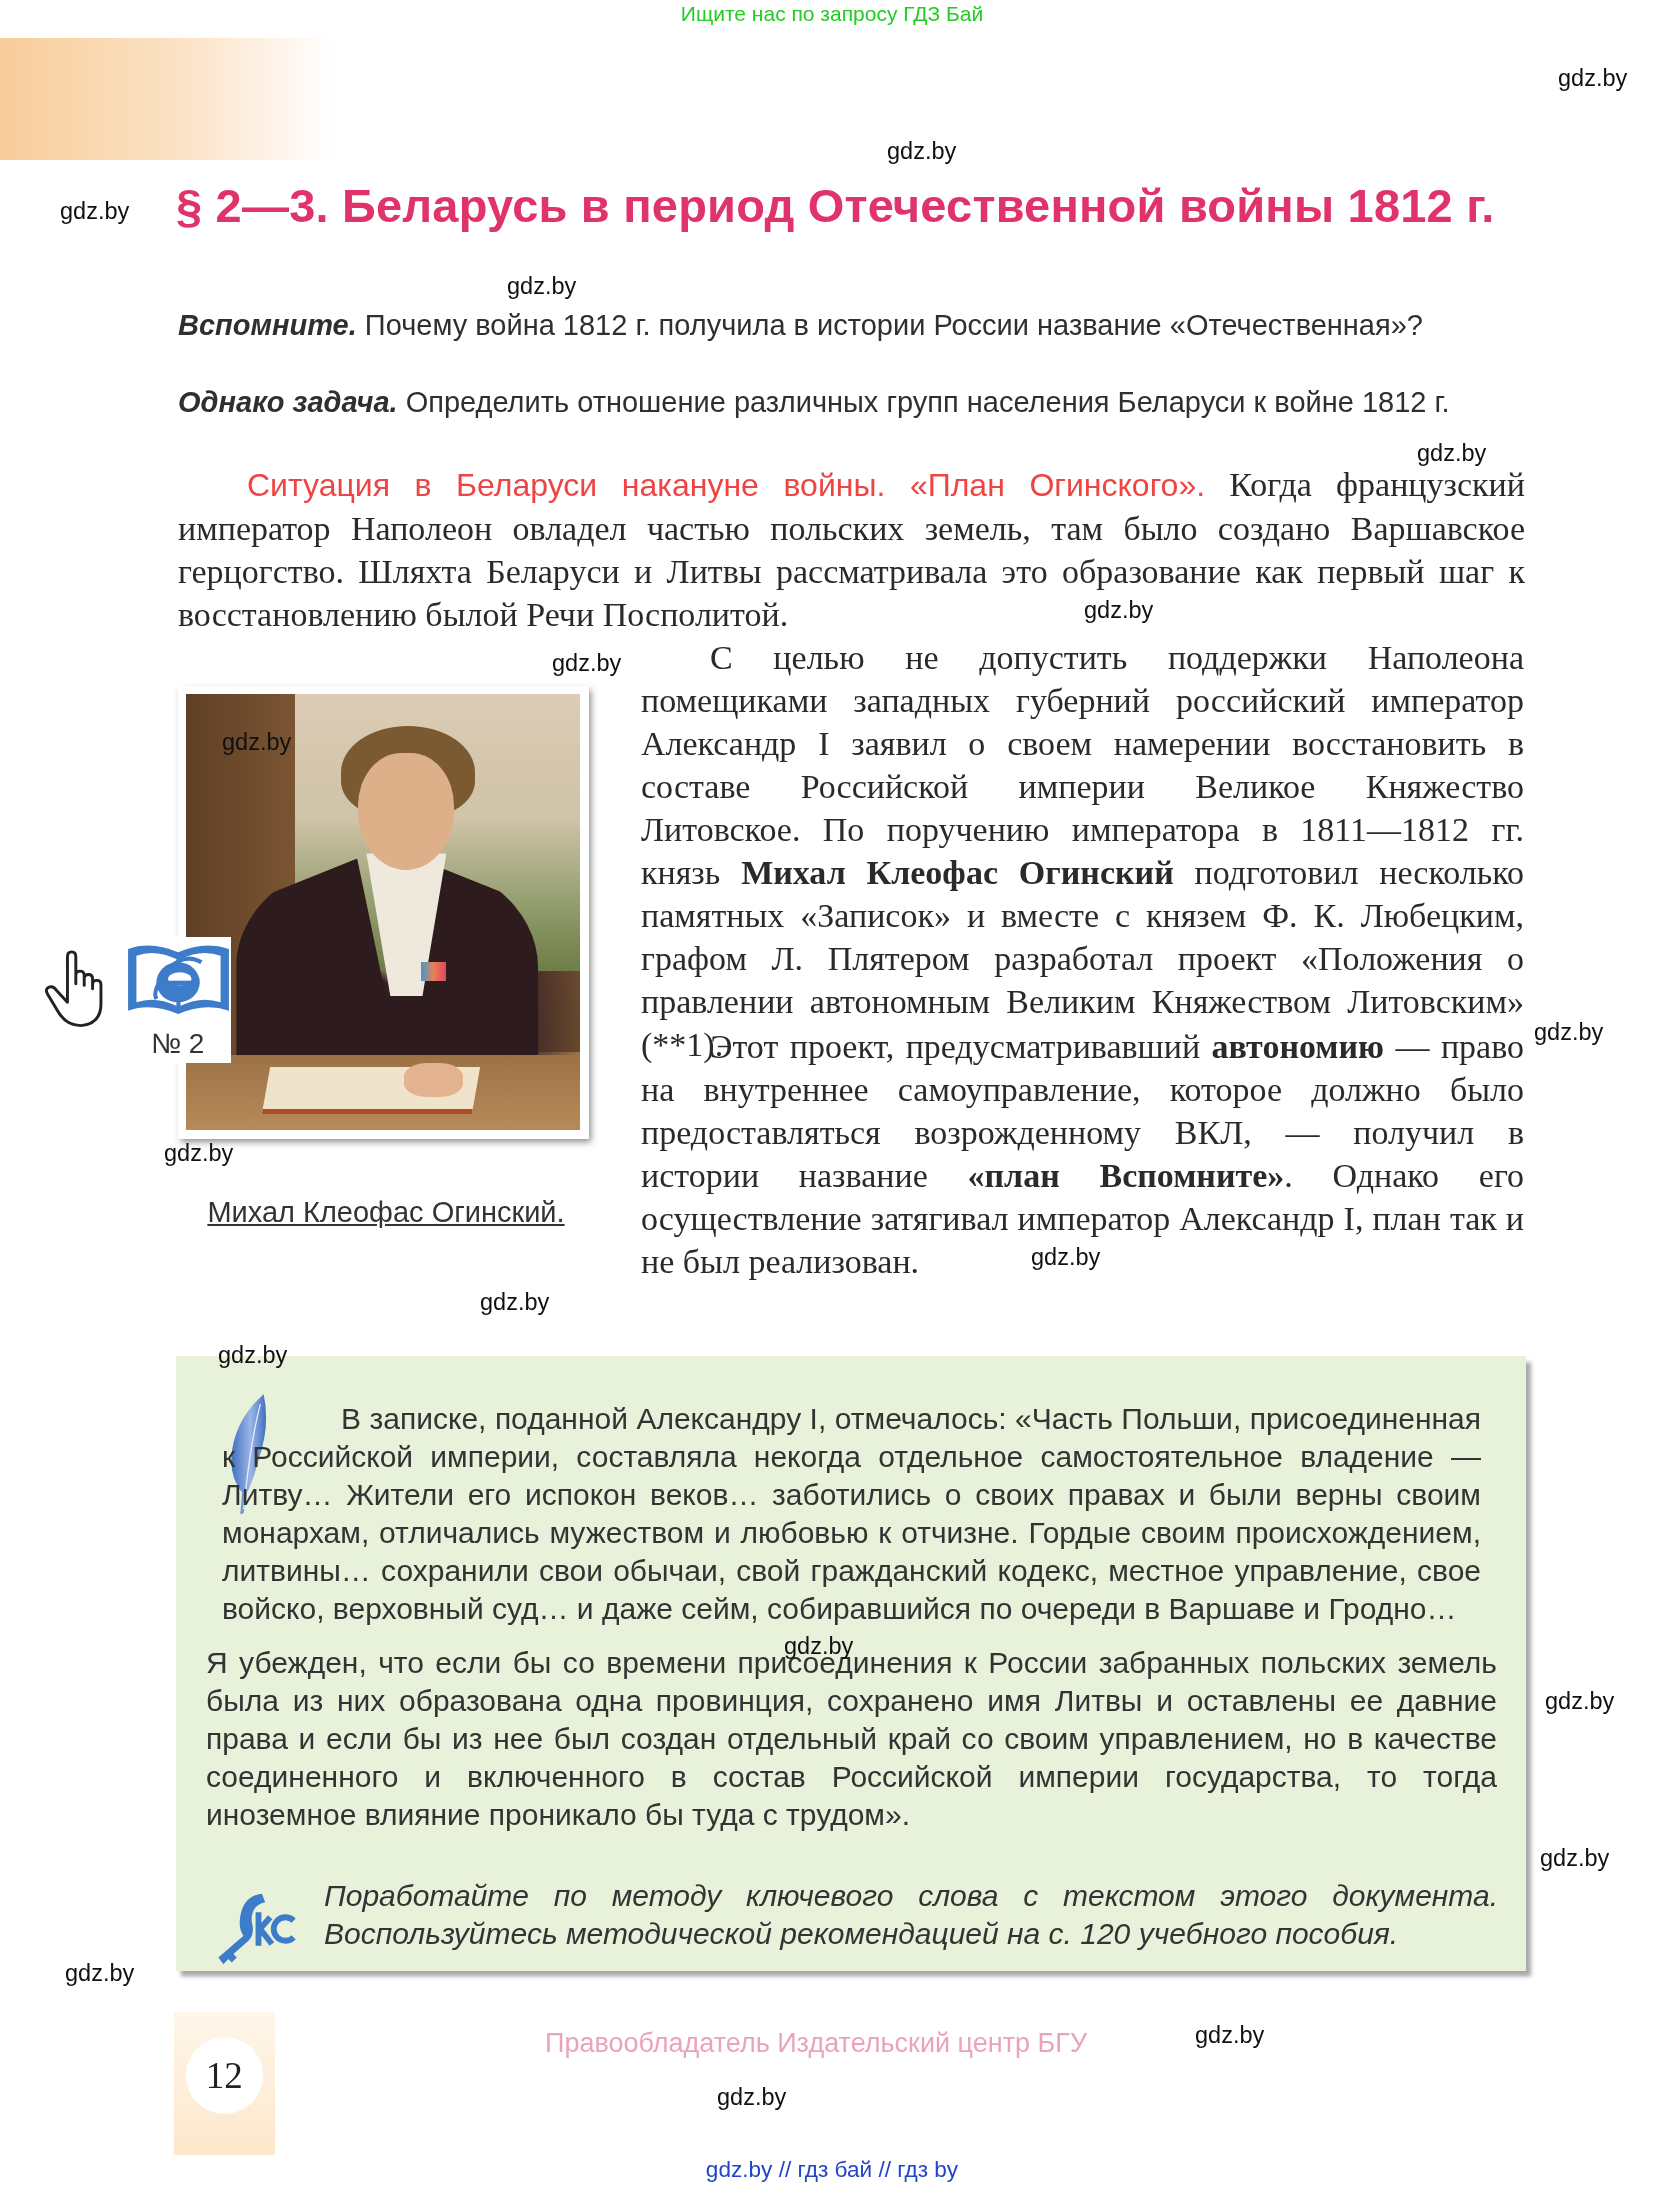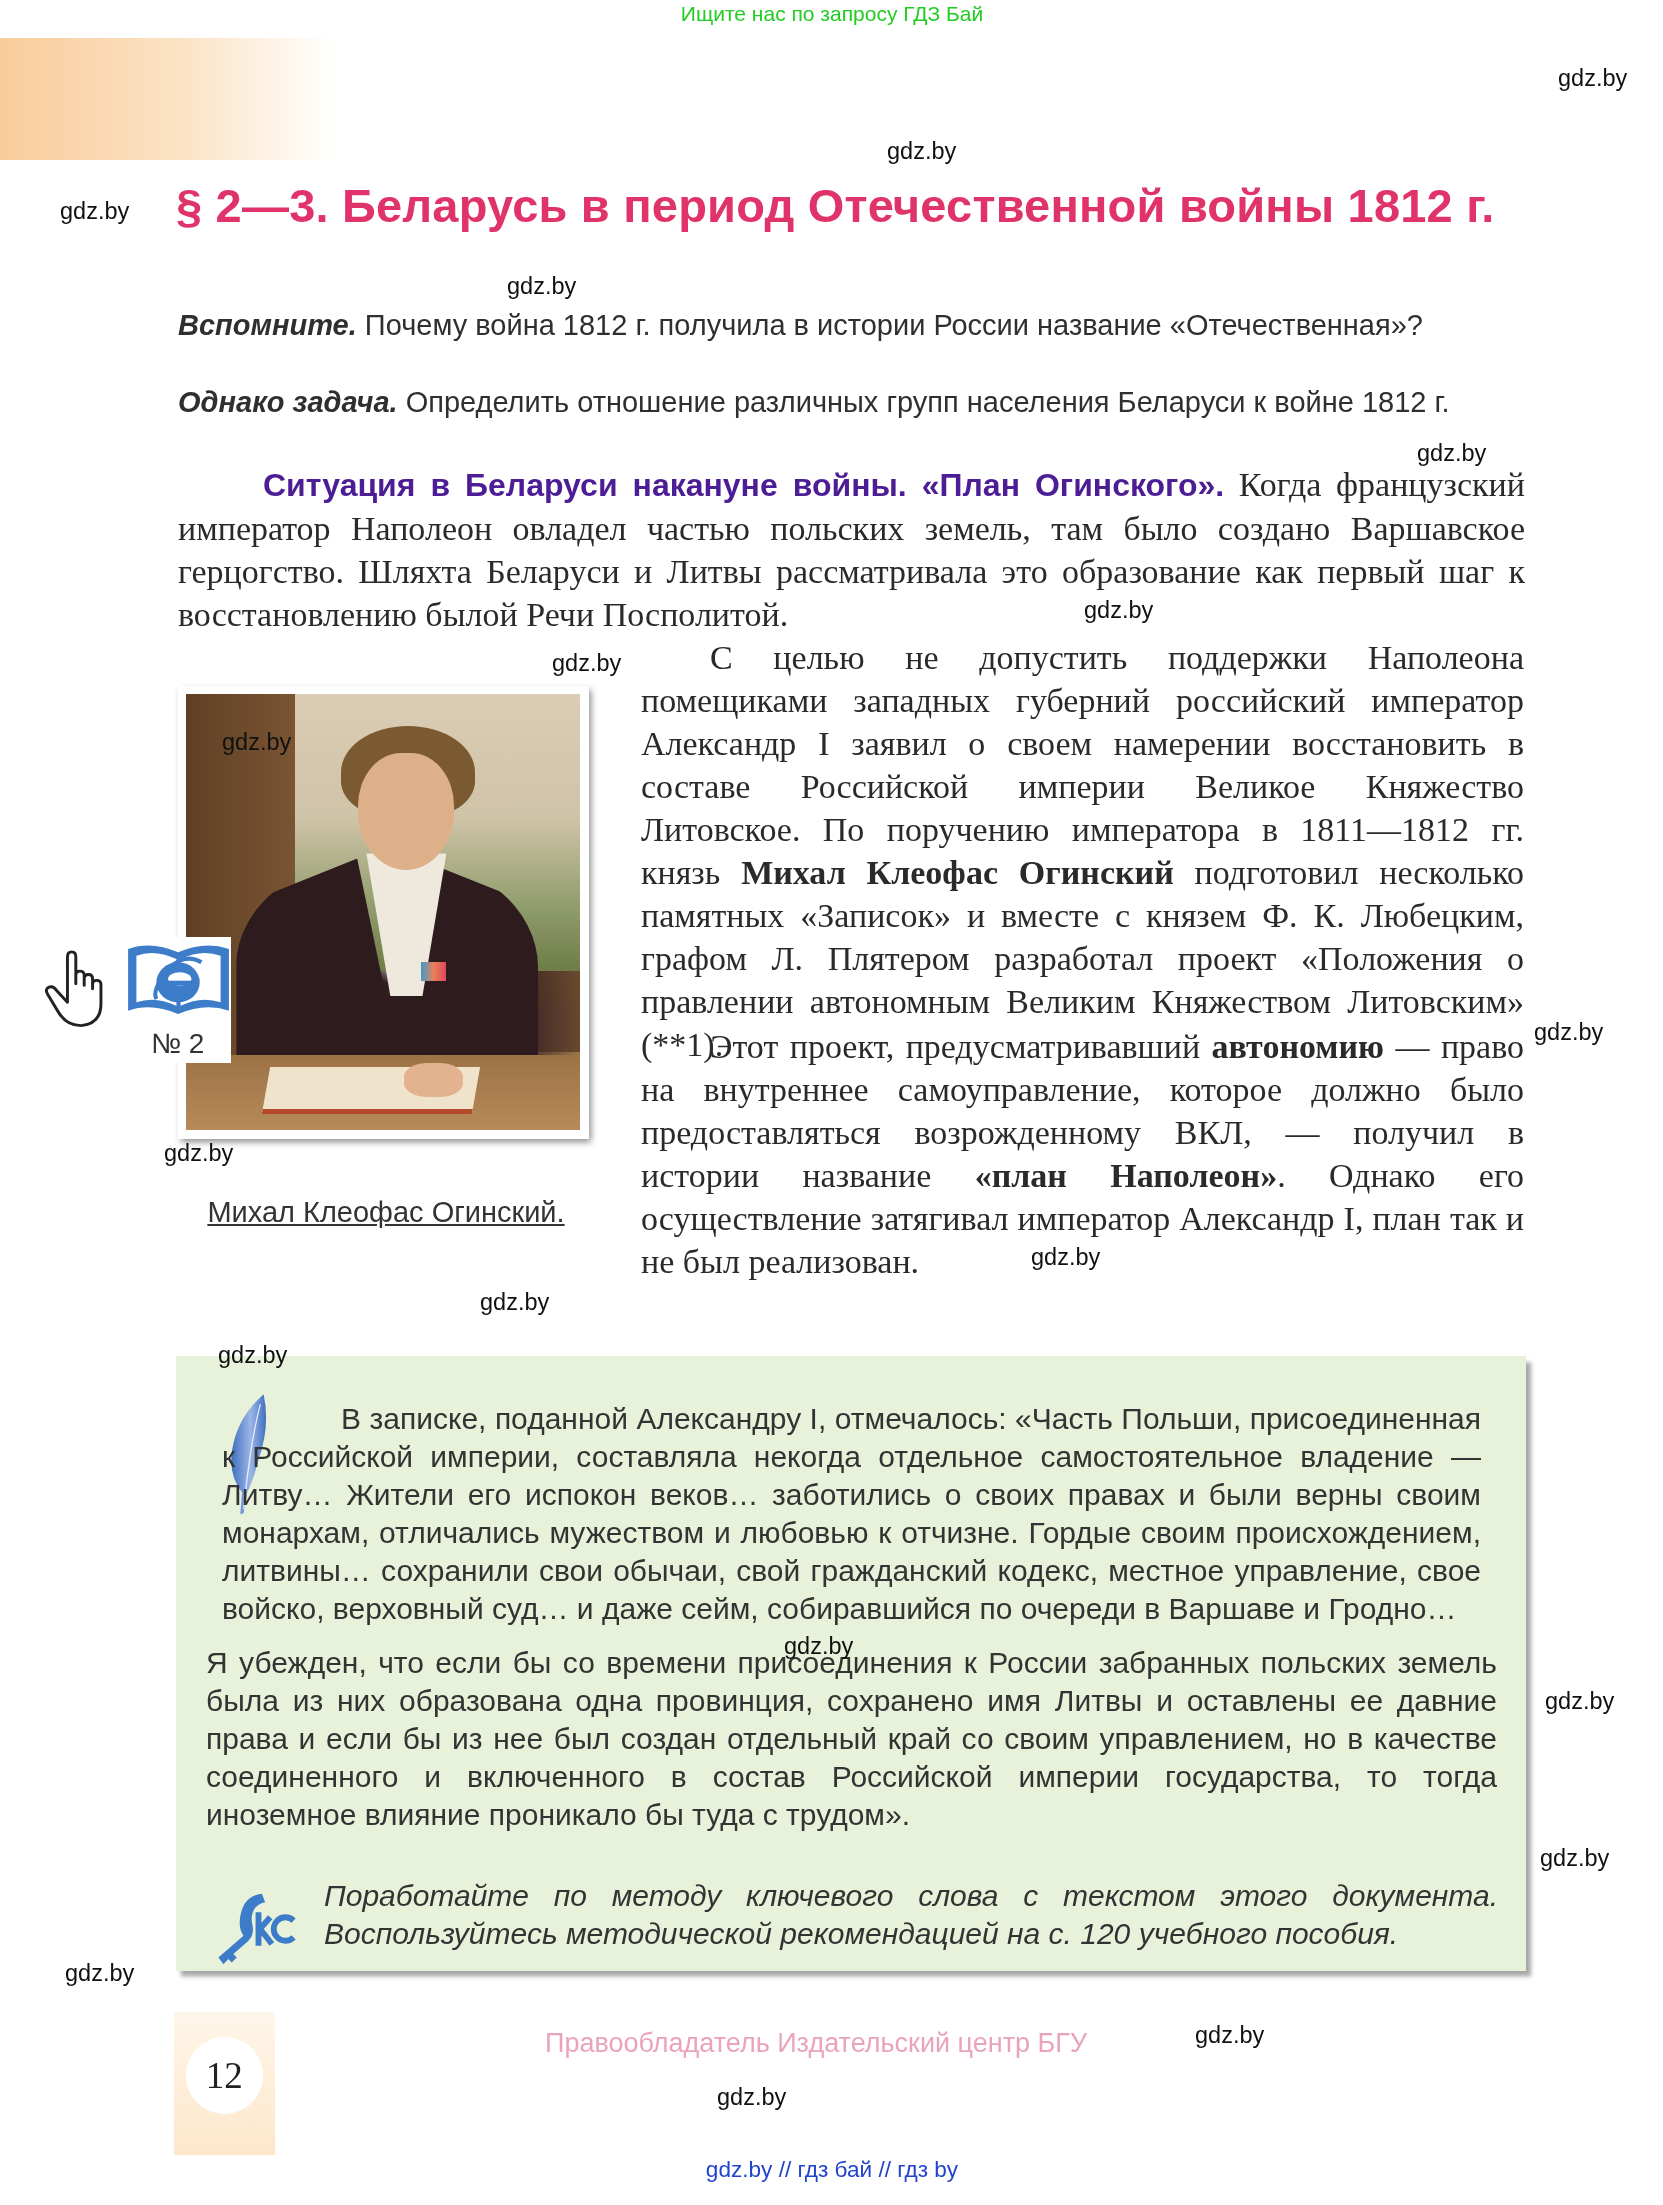--- a/index.html
+++ b/index.html
@@ -5,21 +5,21 @@
   html, body { margin:0; padding:0; }
   body { width:1664px; height:2205px; position:relative; background:#ffffff; overflow:hidden; font-family:"Liberation Sans", sans-serif; color:#2b2b2b; }
   .wm { position:absolute; font-family:"Liberation Sans", sans-serif; font-size:23.5px; color:#111; white-space:nowrap; }
   .top-search { position:absolute; left:0; width:1664px; top:1.7px; text-align:center; font-size:21px; color:#22cc22; }
   .orange-block { position:absolute; left:0; top:38px; width:335px; height:122px; background:linear-gradient(to right, #f9cc9a 0%, #fbe3c6 55%, #ffffff 100%); }
   .heading { position:absolute; left:176px; top:178px; font-size:47px; font-weight:bold; color:#e0336a; white-space:nowrap; letter-spacing:0.2px; }
   .intro { position:absolute; left:178px; font-size:29px; color:#2f2f2f; white-space:nowrap; }
   .intro b { font-style:italic; font-weight:bold; }
   .serif { font-family:"Liberation Serif", serif; font-size:34px; color:#2a2a2a; line-height:43px; text-align:justify; text-align-last:left; }
   .serif b { font-weight:bold; }
-  .sec-title { font-family:"Liberation Sans", sans-serif; font-weight:bold; color:#4c1d95; font-size:32px;margin-left:16px; }
+  .sec-title { font-family:"Liberation Sans", sans-serif; font-weight:normal; color:#ef4444; font-size:32px; }
   .para1 { position:absolute; left:178px; top:463px; width:1347px; text-indent:69px; }
   .para2 { position:absolute; left:641px; top:636px; width:883px; text-indent:69px; }
   .para3 { position:absolute; left:641px; top:1025px; width:883px; text-indent:69px; }
   .portrait-frame { position:absolute; left:178px; top:686px; width:411px; height:453px; background:#fff; box-shadow:3.4px 4.2px 6.7px rgba(0,0,0,0.45); }
   .portrait { position:absolute; left:8.4px; top:8.4px; width:394px; height:436px;
     background:
       radial-gradient(ellipse 59px 71px at 222px 109px, #e3b08a 0%, #c98f6b 60%, rgba(0,0,0,0) 100%),
       radial-gradient(ellipse 92px 75px at 218px 75px, #7a5a35 0%, #8b6a42 60%, rgba(0,0,0,0) 100%),
       radial-gradient(ellipse 50px 92px at 214px 201px, #f3eee6 0%, #e8e2d6 70%, rgba(0,0,0,0) 100%),
       radial-gradient(ellipse 184px 252px at 214px 335px, #2e1c1e 0%, #3a2424 65%, rgba(0,0,0,0) 100%),
@@ -125,21 +125,21 @@
     <path d="M36 66 Q30 56 50 30 Q70 10 90 22" fill="none" stroke="#3d7cc9" stroke-width="5"></path>
   </svg>
   <div class="e-num">№ 2</div>
 </div>
 
 <p class="serif para2" style="margin:0;">
   <span>С целью не допустить поддержки Наполеона помещиками западных губерний российский император Александр I заявил о своем намерении восстановить в составе Российской империи Великое Княжество Литовское. По поручению императора в 1811—1812 гг. князь </span><b>Михал Клеофас Огинский</b><span> подготовил несколько памятных «Записок» и вместе с князем Ф. К. Любецким, графом Л. Плятером разработал проект «Положения о правлении автономным Великим Княжеством Литовским» (**1).</span>
 </p>
 
 <p class="serif para3" style="margin:0;">
-  <span>Этот проект, предусматривавший </span><b>автономию</b><span> — право на внутреннее самоуправление, которое должно было предоставляться возрожденному ВКЛ, — получил в истории название </span><b>«план Наполеон»</b><span>. Однако его осуществление затягивал император Александр I, план так и не был реализован.</span>
+  <span>Этот проект, предусматривавший </span><b>автономию</b><span> — право на внутреннее самоуправление, которое должно было предоставляться возрожденному ВКЛ, — получил в истории название </span><b>«план Вспомните»</b><span>. Однако его осуществление затягивал император Александр I, план так и не был реализован.</span>
 </p>
 
 <div class="caption">
   <div>Михал Клеофас Огинский.</div>
 </div>
 
 <div class="green-box"></div>
 
 <svg class="feather" viewBox="0 0 60 150">
   <defs>

